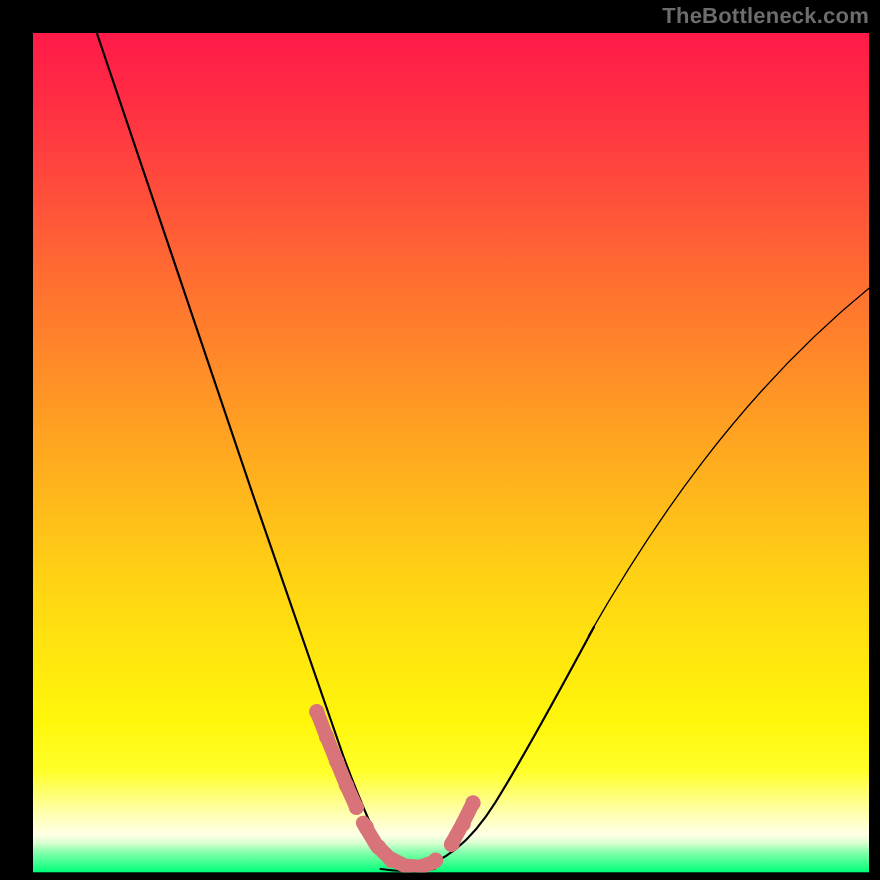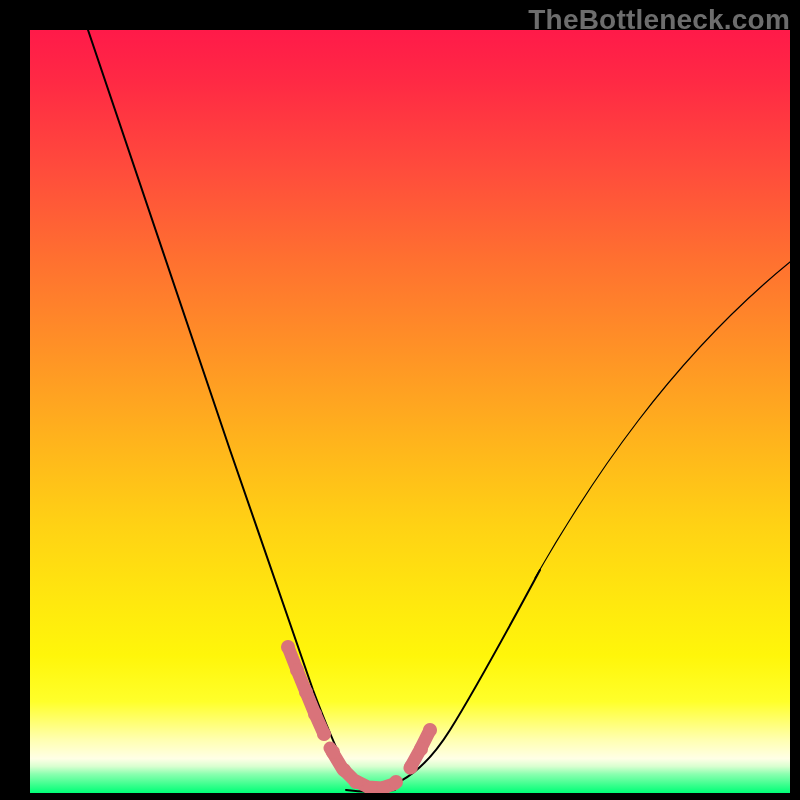--- a/index.html
+++ b/index.html
@@ -15,21 +15,21 @@
     position: relative;
     width: 800px;
     height: 800px;
     background: #000;
   }
   .watermark {
     position: absolute;
     top: 4px;
     right: 10px;
     color: #6d6d6d;
-    font-size: 28px;
+    font-size: 20px;
     font-weight: 600;
     letter-spacing: 0.2px;
     z-index: 5;
   }
   .plot-area {
     position: absolute;
     left: 30px;
     top: 30px;
     width: 760px;
     height: 763px;

